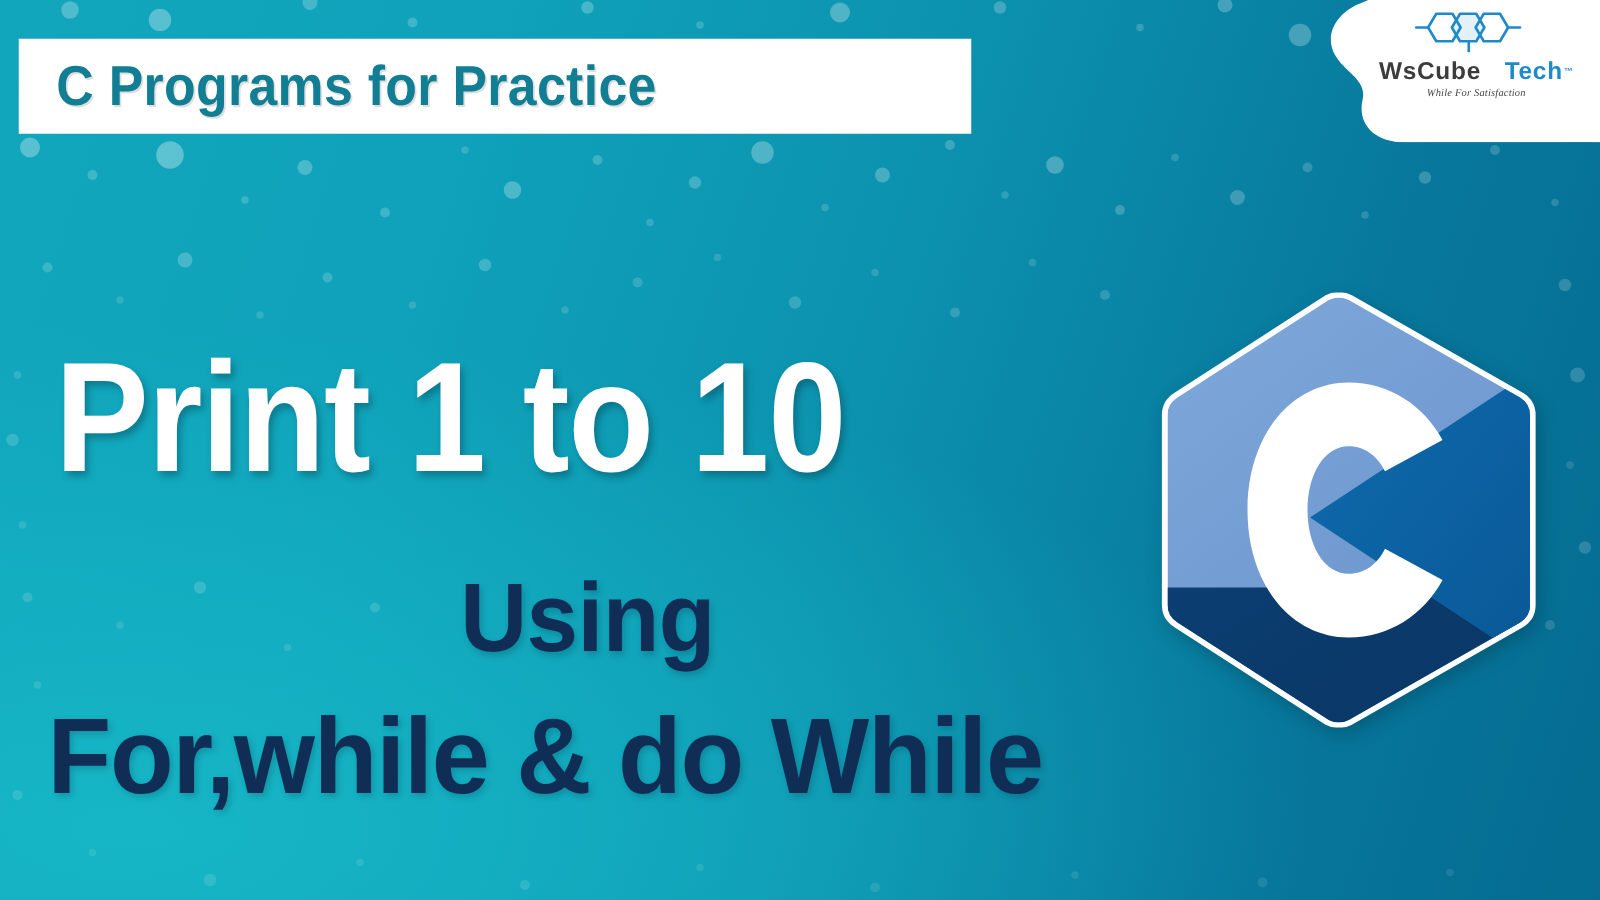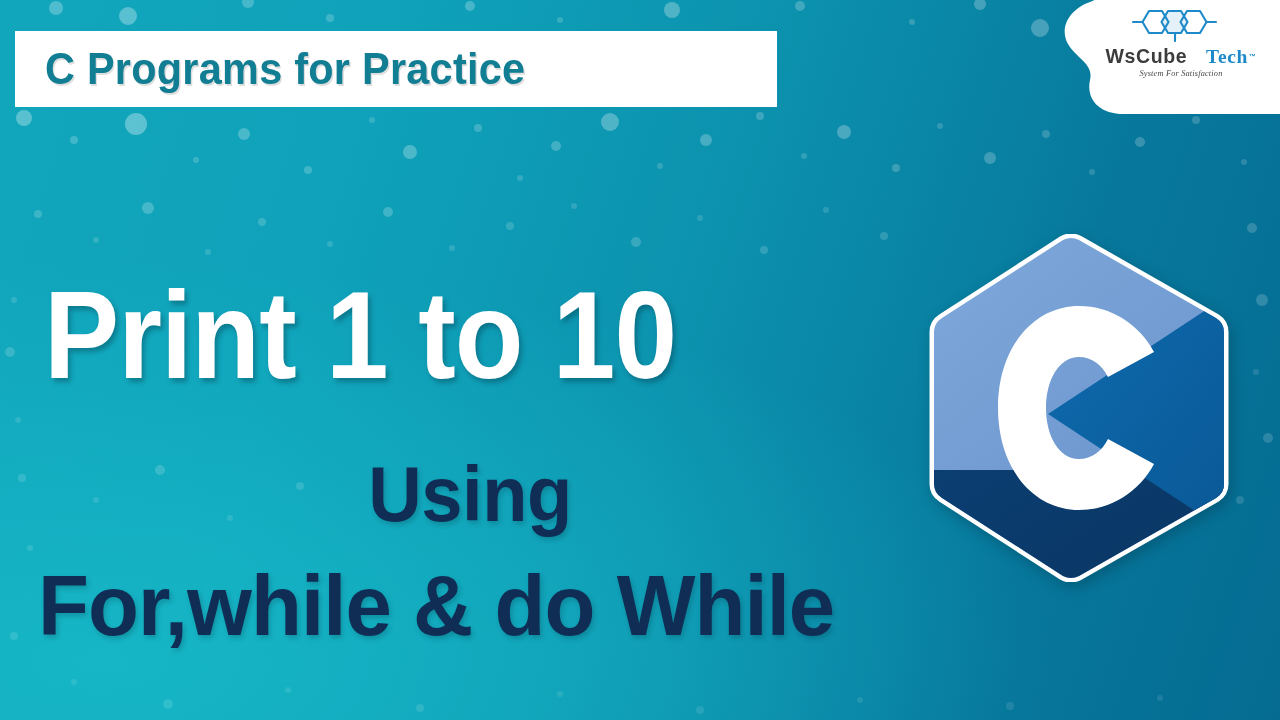--- a/index.html
+++ b/index.html
@@ -86,21 +86,21 @@
   .brand-wordmark {
     font-size: 19.5px;
     font-weight: bold;
     letter-spacing: 0.6px;
     line-height: 1;
     white-space: nowrap;
     display: flex;
     align-items: center;
   }
   .bw-dark { color: #3C3C3C; }
-  .bw-blue { color: #1E8AC9; margin-left: 19px; font-family: Liberation Serif, serif; }
+  .bw-blue { color: #1E8AC9; margin-left: 19px; }
   .bw-tm { color: #1E8AC9; font-size: 7px; vertical-align: super; margin-left: 1px; line-height: 1; }
   .brand-tagline {
     margin-top: 2px;
     font-size: 8.4px;
     color: #4A4A4A;
     letter-spacing: 0.15px;
     font-family: "Liberation Serif", serif;
     font-style: italic;
     white-space: nowrap;
   }
@@ -263,21 +263,21 @@
         <polyline points="13.5,14 4,14"></polyline>
         <polyline points="77.5,14 87,14"></polyline>
         <polyline points="46,25 46,33"></polyline>
       </svg>
     </span>
     <span class="brand-wordmark">
       <span class="bw-dark">WsCube</span>
       <span class="bw-blue">Tech</span>
       <span class="bw-tm">™</span>
     </span>
-    <span class="brand-tagline">System For Satisfaction</span>
+    <span class="brand-tagline">While For Satisfaction</span>
   </div>
 
   <div class="title-main">Print 1 to 10</div>
   <div class="title-using">Using</div>
   <div class="title-loops">For,while &amp; do While</div>
 
   <div class="clogo">
     <svg width="302" height="348" viewBox="0 0 302 348">
       <defs>
         <clipPath id="hexclip">

